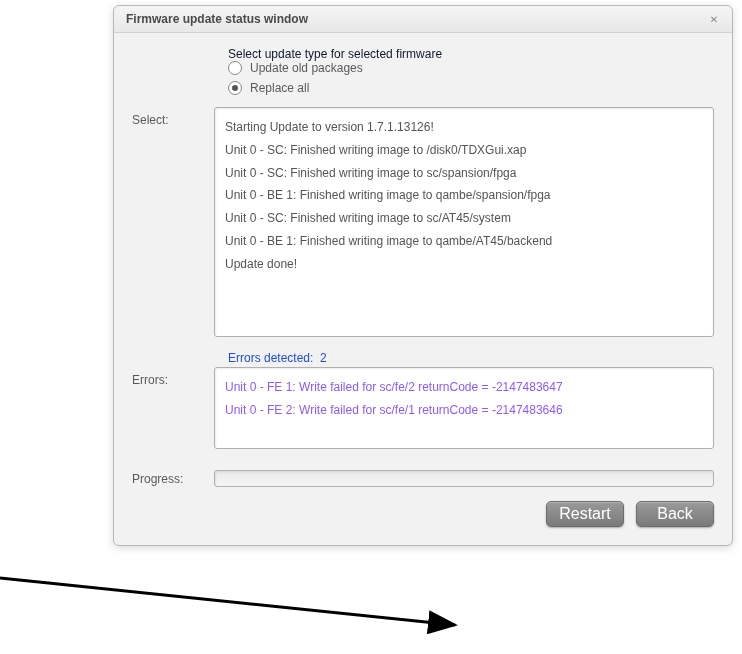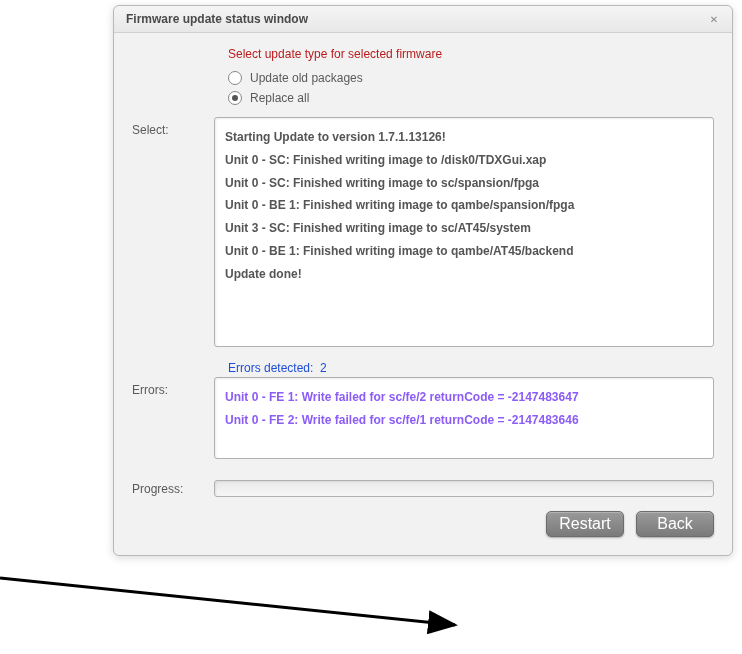--- a/index.html
+++ b/index.html
@@ -47,22 +47,21 @@
       cursor: pointer;
     }
     .content {
       padding: 14px 18px 14px 18px;
     }
     .top-section {
       margin-left: 96px;
       margin-bottom: 12px;
     }
     .instruction {
-      color: #b91c1c;
-      margin-bottom: 10px;
+      color: #0f172a;
     }
     .radio-row {
       display: flex;
       align-items: center;
       margin-bottom: 6px;
     }
     .radio {
       width: 14px;
       height: 14px;
       border-radius: 50%;
@@ -95,21 +94,20 @@
       padding-top: 0;
     }
     .textbox {
       flex: 1;
       background: #fff;
       border: 1px solid #b0b0b0;
       border-radius: 3px;
       padding: 8px 10px;
       min-height: 40px;
       box-shadow: inset 1px 1px 2px rgba(0,0,0,0.08);
-      font-weight: bold;
     }
     .status-box {
       height: 230px;
       line-height: 1.9;
       color: #555;
     }
     .errors-box {
       height: 82px;
       color: #8b5cf6;
       line-height: 1.9;
@@ -184,21 +182,21 @@
       </div>
     </div>
 
     <div class="field-row">
       <div class="field-label">Select:</div>
       <div class="textbox status-box">
         <div>Starting Update to version 1.7.1.13126!</div>
         <div>Unit 0 - SC: Finished writing image to /disk0/TDXGui.xap</div>
         <div>Unit 0 - SC: Finished writing image to sc/spansion/fpga</div>
         <div>Unit 0 - BE 1: Finished writing image to qambe/spansion/fpga</div>
-        <div>Unit 3 - SC: Finished writing image to sc/AT45/system</div>
+        <div>Unit 0 - SC: Finished writing image to sc/AT45/system</div>
         <div>Unit 0 - BE 1: Finished writing image to qambe/AT45/backend</div>
         <div>Update done!</div>
       </div>
     </div>
 
     <div class="errors-detected">
       <span>Errors detected:</span>&nbsp;&nbsp;<span>2</span>
     </div>
 
     <div class="field-row">

